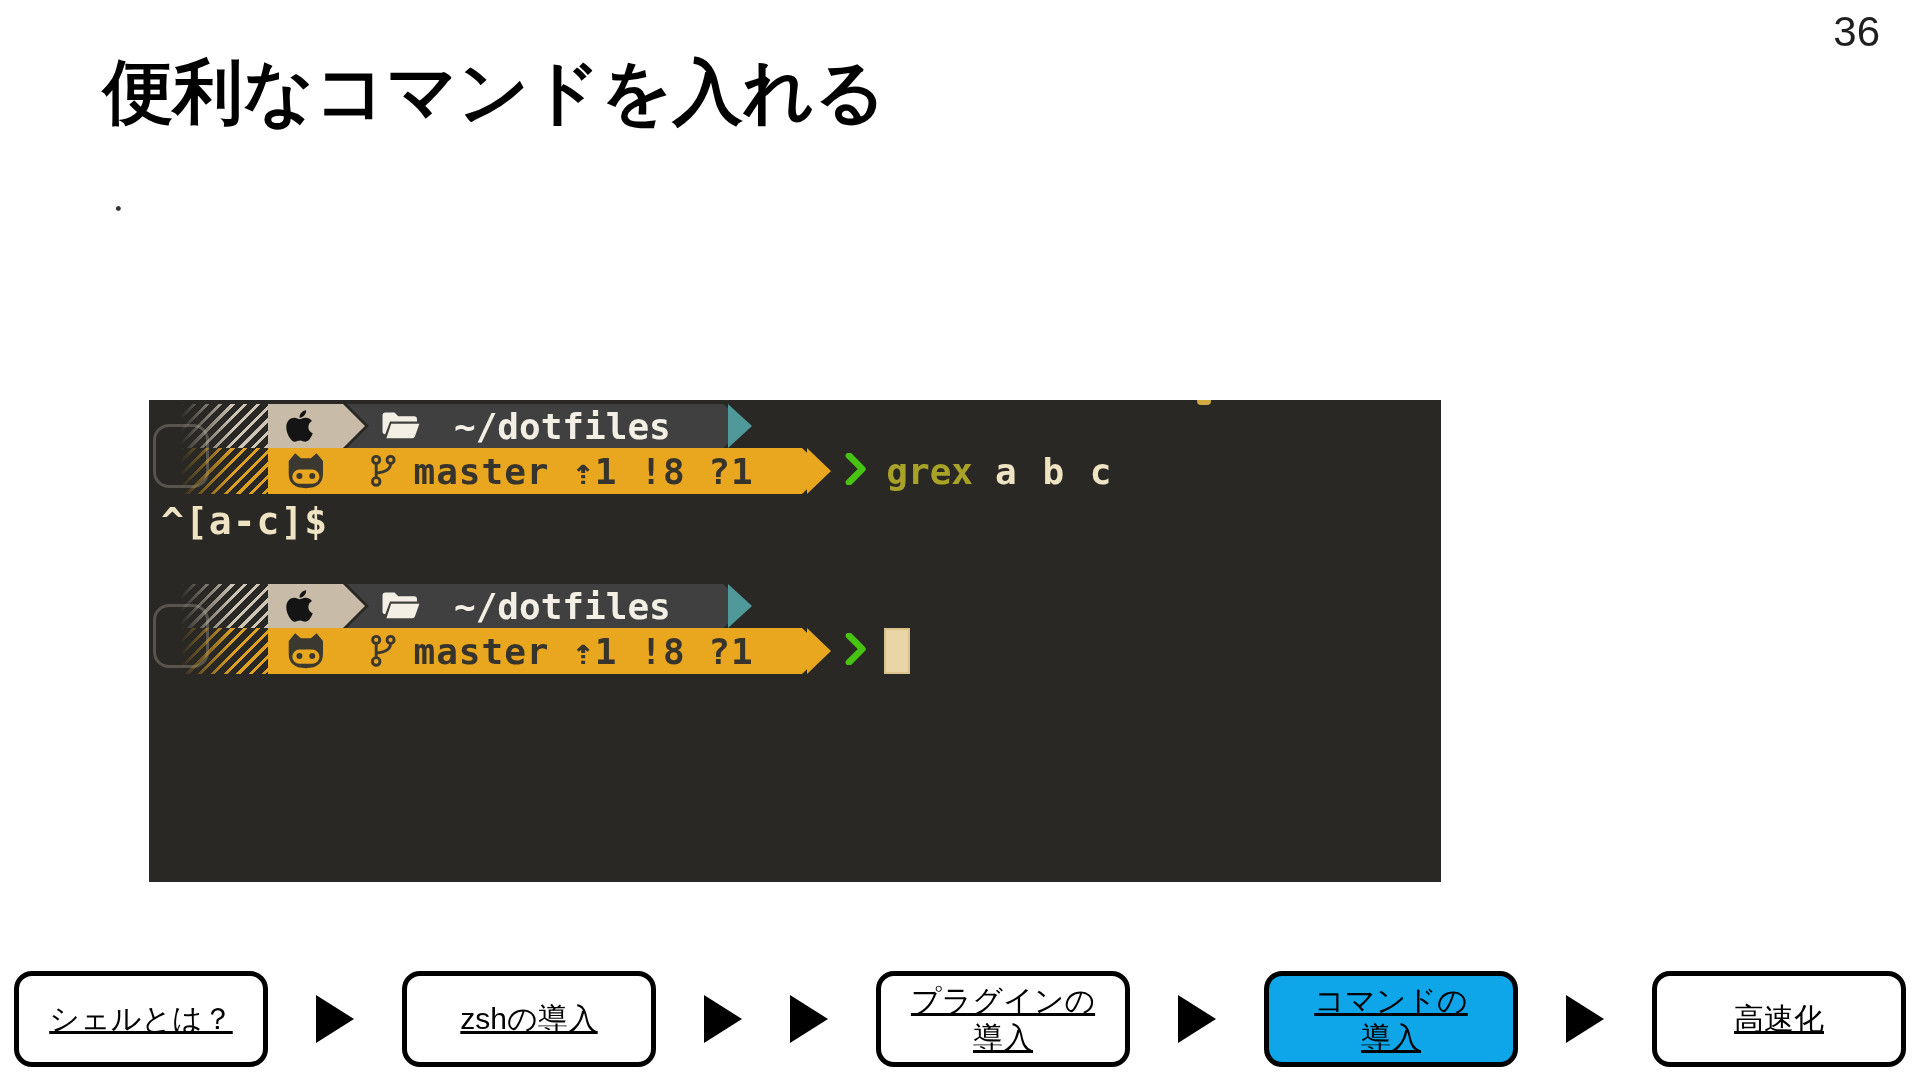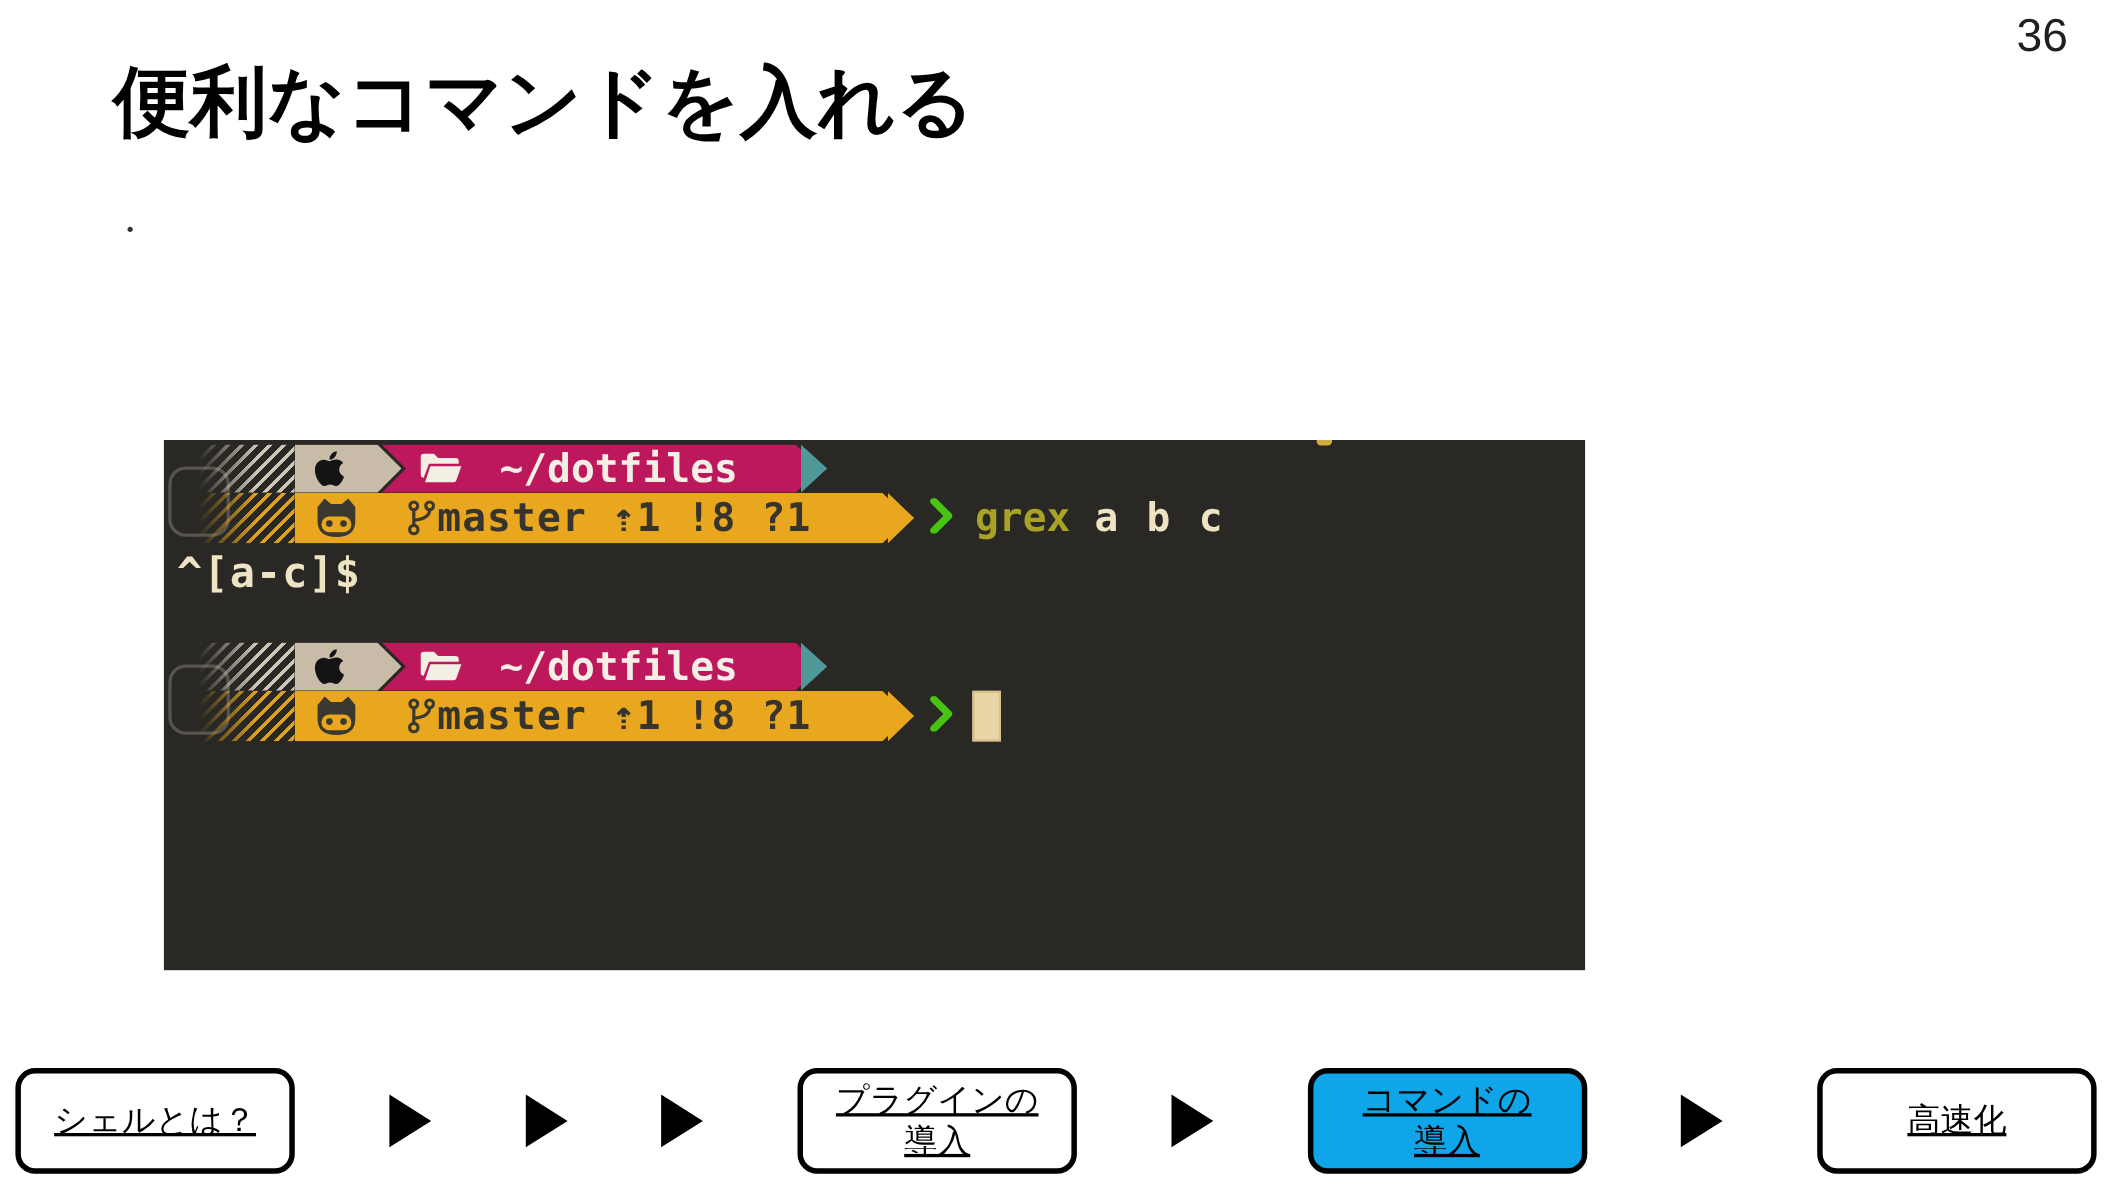--- a/index.html
+++ b/index.html
@@ -35,27 +35,27 @@
   .stripes.gray { background:repeating-linear-gradient(135deg, rgba(214,205,189,.95) 0 3px, transparent 3px 9px);
                   -webkit-mask:linear-gradient(90deg, transparent 0, #000 60%);
                   mask:linear-gradient(90deg, transparent 0, #000 60%); }
   .stripes.yellow { background:repeating-linear-gradient(135deg, rgba(232,167,31,.95) 0 3px, transparent 3px 9px);
                   -webkit-mask:linear-gradient(90deg, transparent 0, #000 60%);
                   mask:linear-gradient(90deg, transparent 0, #000 60%); }
   .seg { display:flex; align-items:center; }
   .seg-os { flex:0 0 97px; background:#c8bba8;
             clip-path:polygon(0 0, calc(100% - 22px) 0, 100% 50%, calc(100% - 22px) 100%, 0 100%); }
   .seg-os svg { height:36px; margin-left:18px; }
-  .seg-path { flex:0 0 400px; margin-left:-18px; background:#be185d; color:#f3efe4;
+  .seg-path { flex:0 0 400px; margin-left:-18px; background:#404040; color:#f3efe4;
               font-size:36px; padding-left:34px;
               clip-path:polygon(0 0, calc(100% - 24px) 0, 100% 50%, calc(100% - 24px) 100%, 0 100%, 22px 50%); }
   .seg-path svg { height:30px; margin-right:34px; }
   .seg-git { flex:0 0 558px; background:#e8a71f; color:#36342c; font-size:36px; padding-left:15px;
              clip-path:polygon(0 0, calc(100% - 24px) 0, 100% 50%, calc(100% - 24px) 100%, 0 100%); }
-  .seg-git .git-text { letter-spacing:1px;text-align:center; }
+  .seg-git .git-text { margin-left:16px; letter-spacing:1px;text-align:center; }
   .seg-git svg.octo { height:40px; }
   .seg-git svg.branch { height:34px; margin-left:40px; }
   .tip { flex:0 0 24px; margin-left:-19px; clip-path:polygon(0 0, 100% 50%, 0 100%); }
   .tip.teal { background:#4f999a; }
   .tip.amber { background:#e8a71f; }
   .chev { flex:0 0 auto; margin-left:14px; align-self:center; }
   .chev svg { height:32px; }
   .cmd { align-self:center; margin-left:20px; font-size:36px; }
   .cmd .cname { color:#a8a326; }
   .cmd .cargs { color:#eee3c2; margin-left:22px; letter-spacing:2px; }
@@ -190,20 +190,21 @@
           </svg>
       </div>
       <div class="cursor-block"></div>
     </div>
   </div>
 </div>
 
 <div class="navflow">
   <div class="step">シェルとは？</div>
   <div class="nav-arrow"></div>
+  <div class="step">zshの導入</div>
   <div class="nav-arrow"></div>
   <div class="nav-arrow"></div>
   <div class="step">プラグインの
 導入</div>
   <div class="nav-arrow"></div>
   <div class="step active">コマンドの
 導入</div>
   <div class="nav-arrow"></div>
   <div class="step">高速化</div>
 </div>

